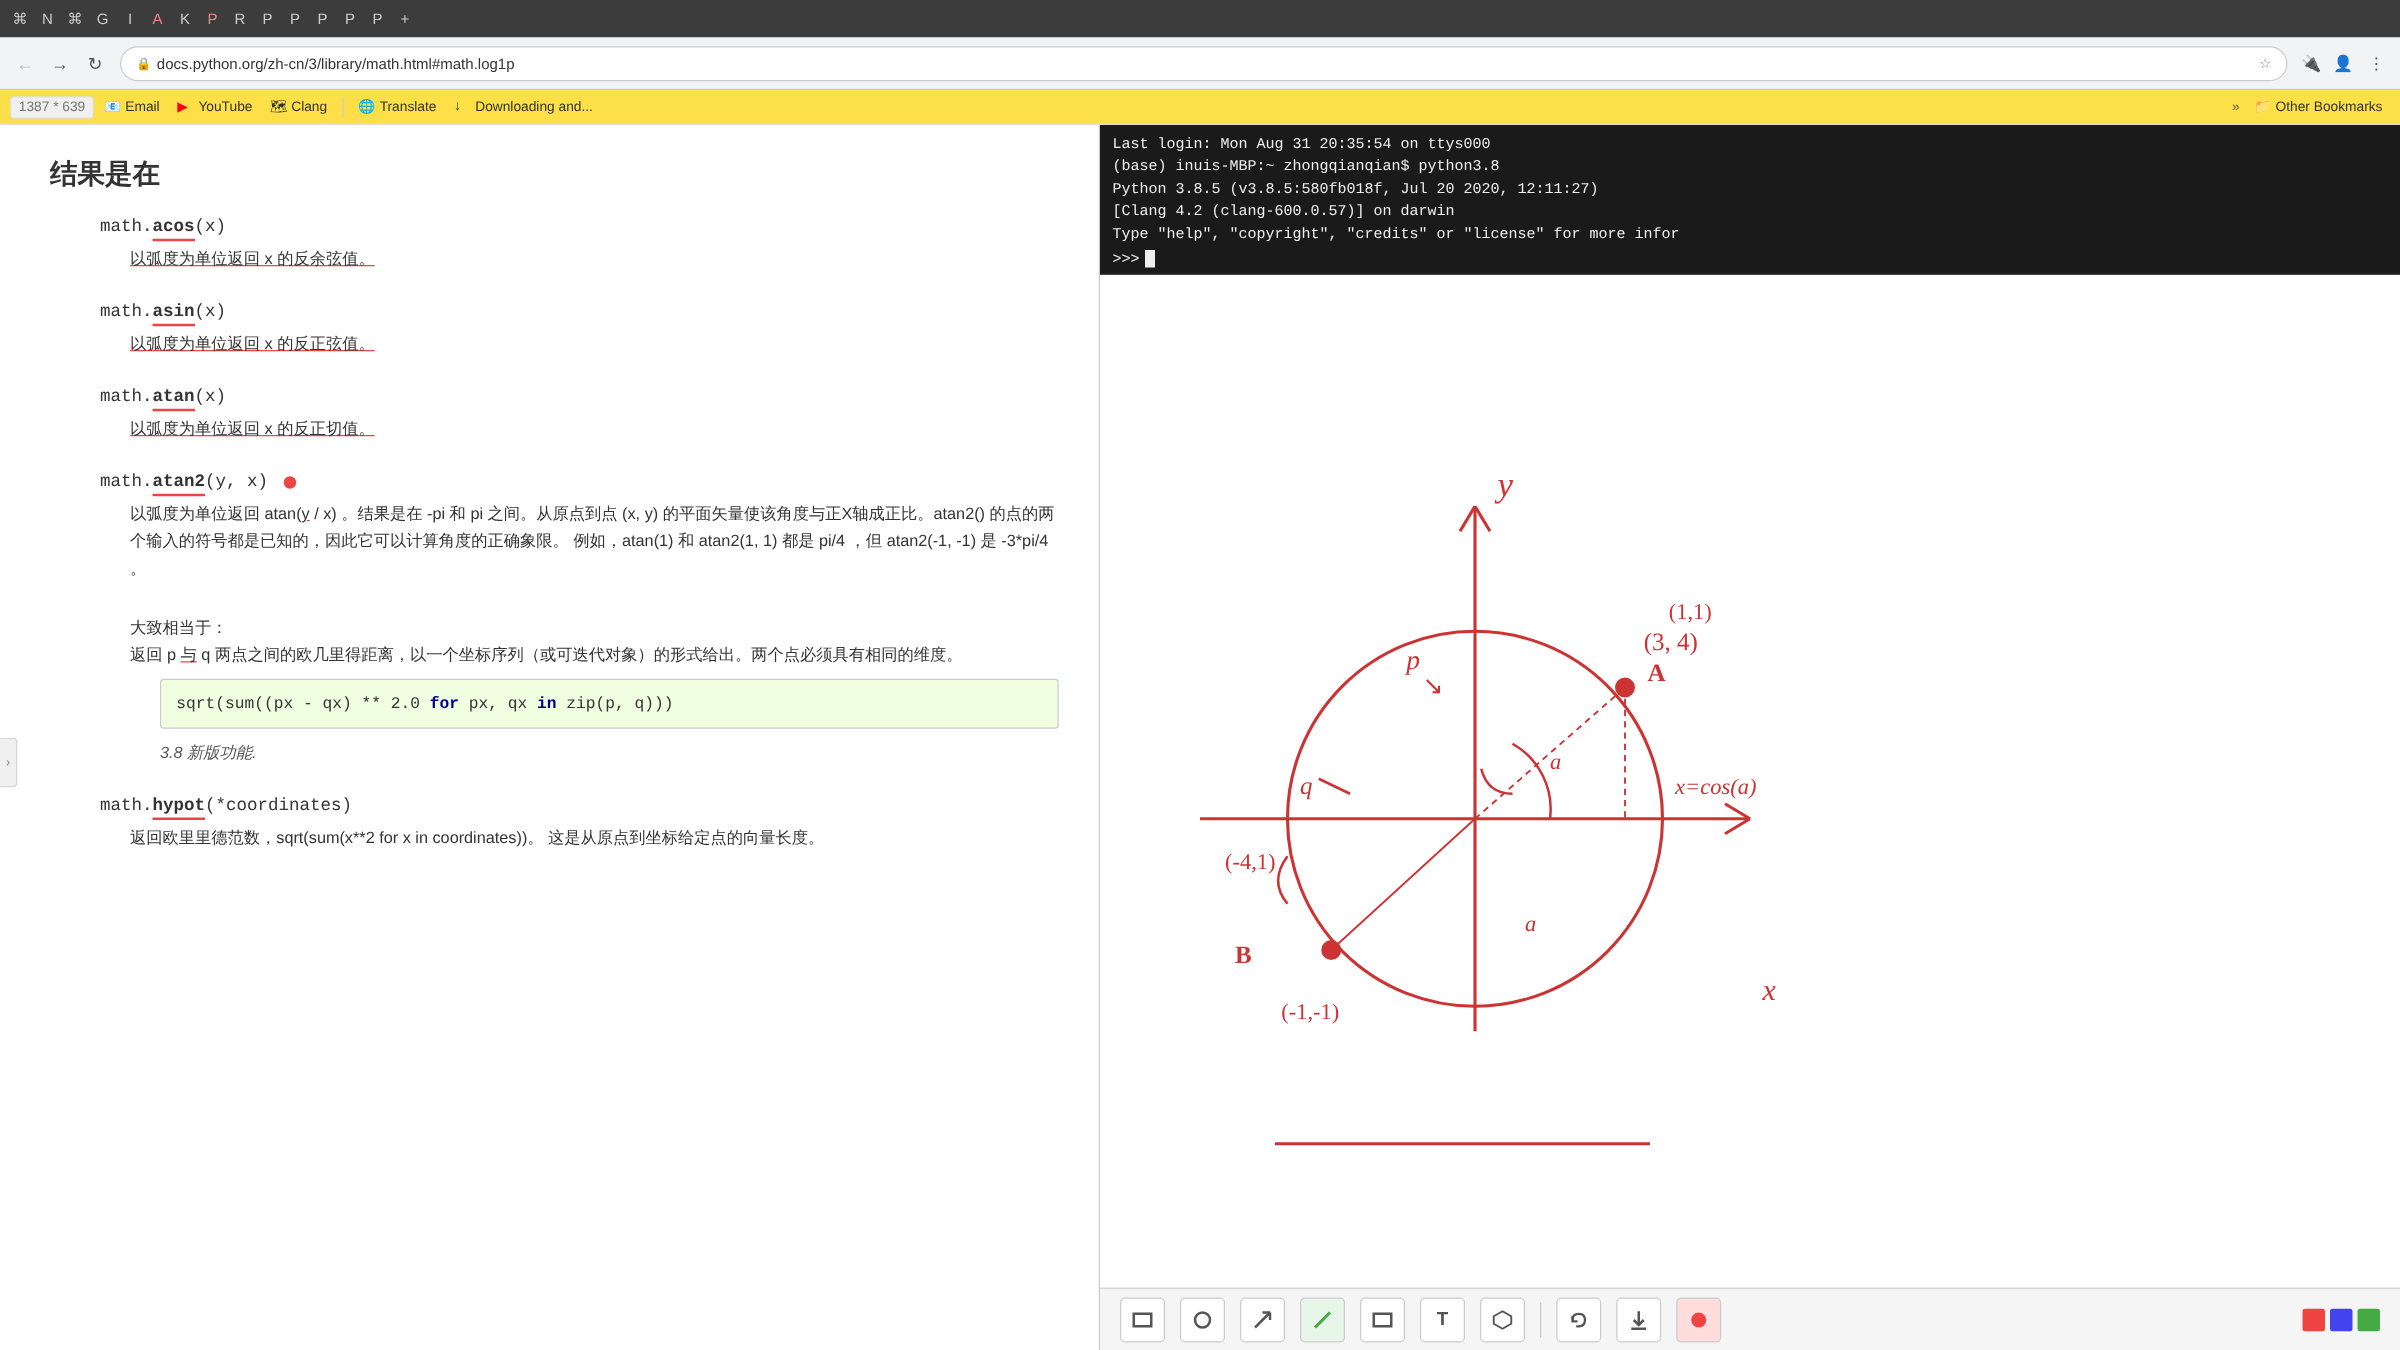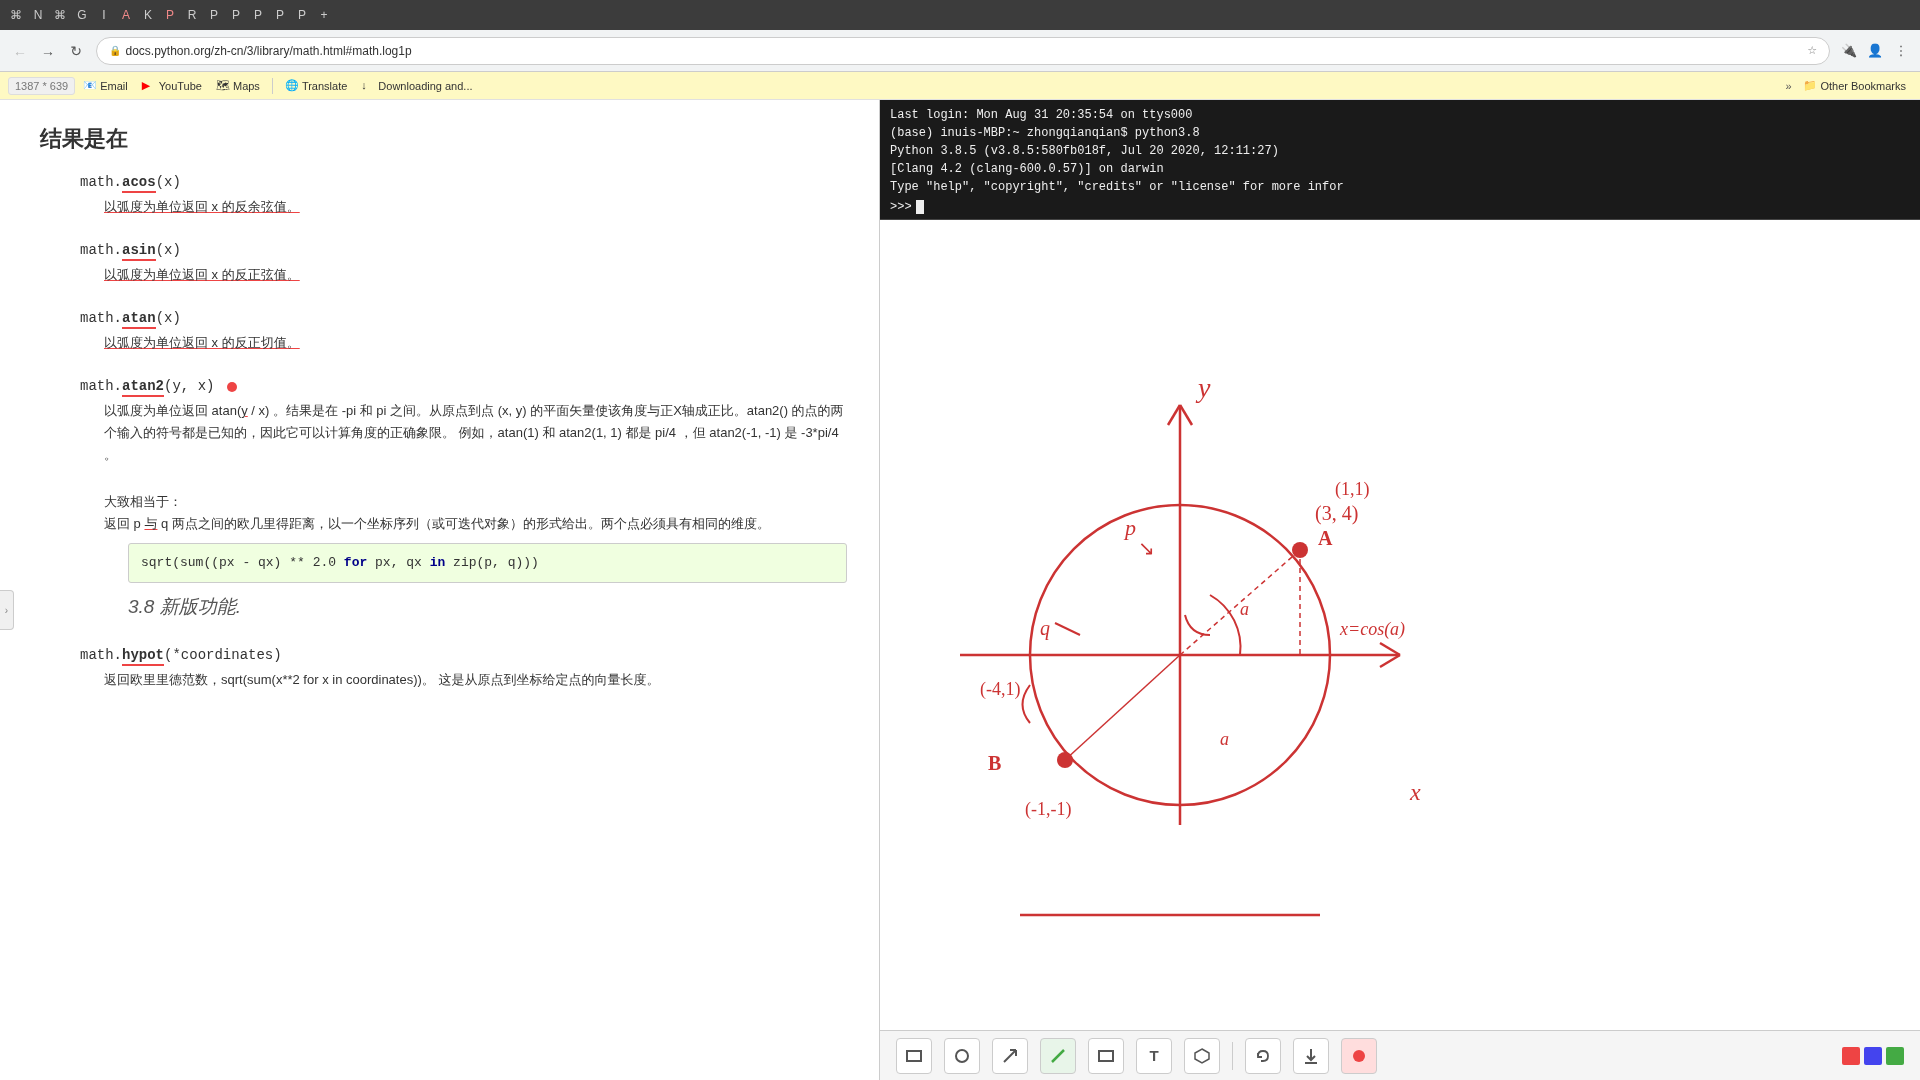--- a/index.html
+++ b/index.html
@@ -98,21 +98,21 @@
       font-size: 13px;
       color: #555;
       display: flex;
       align-items: center;
       justify-content: center;
     }
 
     
     .bookmarks-bar {
       height: 28px;
-      background: #fef9c3;
+      background: #fde047;
       border-bottom: 1px solid #e0e0e0;
       display: flex;
       align-items: center;
       padding: 0 8px;
       gap: 2px;
       font-size: 11px;
     }
     .bookmark-item {
       display: flex;
       align-items: center;
@@ -228,21 +228,21 @@
       padding: 8px 12px;
       font-family: 'Courier New', monospace;
       font-size: 13px;
       color: #333;
       margin: 8px 0 8px 24px;
     }
     .code-keyword { color: #008; font-weight: bold; }
 
     .version-note {
       font-style: italic;
-      font-size: 19px;
+      font-size: 13px;
       color: #555;
       padding-left: 24px;
       margin-top: 4px;
     }
 
     
     .red-underline {
       border-bottom: 2px solid #e44;
       padding-bottom: 1px;
     }
@@ -394,21 +394,21 @@
   <div class="bookmark-item">
     <span class="bookmark-icon">📧</span>
     <span>Email</span>
   </div>
   <div class="bookmark-item">
     <span class="bookmark-icon bookmark-youtube">▶</span>
     <span>YouTube</span>
   </div>
   <div class="bookmark-item">
     <span class="bookmark-icon">🗺</span>
-    <span>Maps</span>
+    <span>Clang</span>
   </div>
   <div class="bookmarks-divider"></div>
   <div class="bookmark-item">
     <span class="bookmark-icon">🌐</span>
     <span>Translate</span>
   </div>
   <div class="bookmark-item">
     <span class="bookmark-icon">↓</span>
     <span>Downloading and...</span>
   </div>

